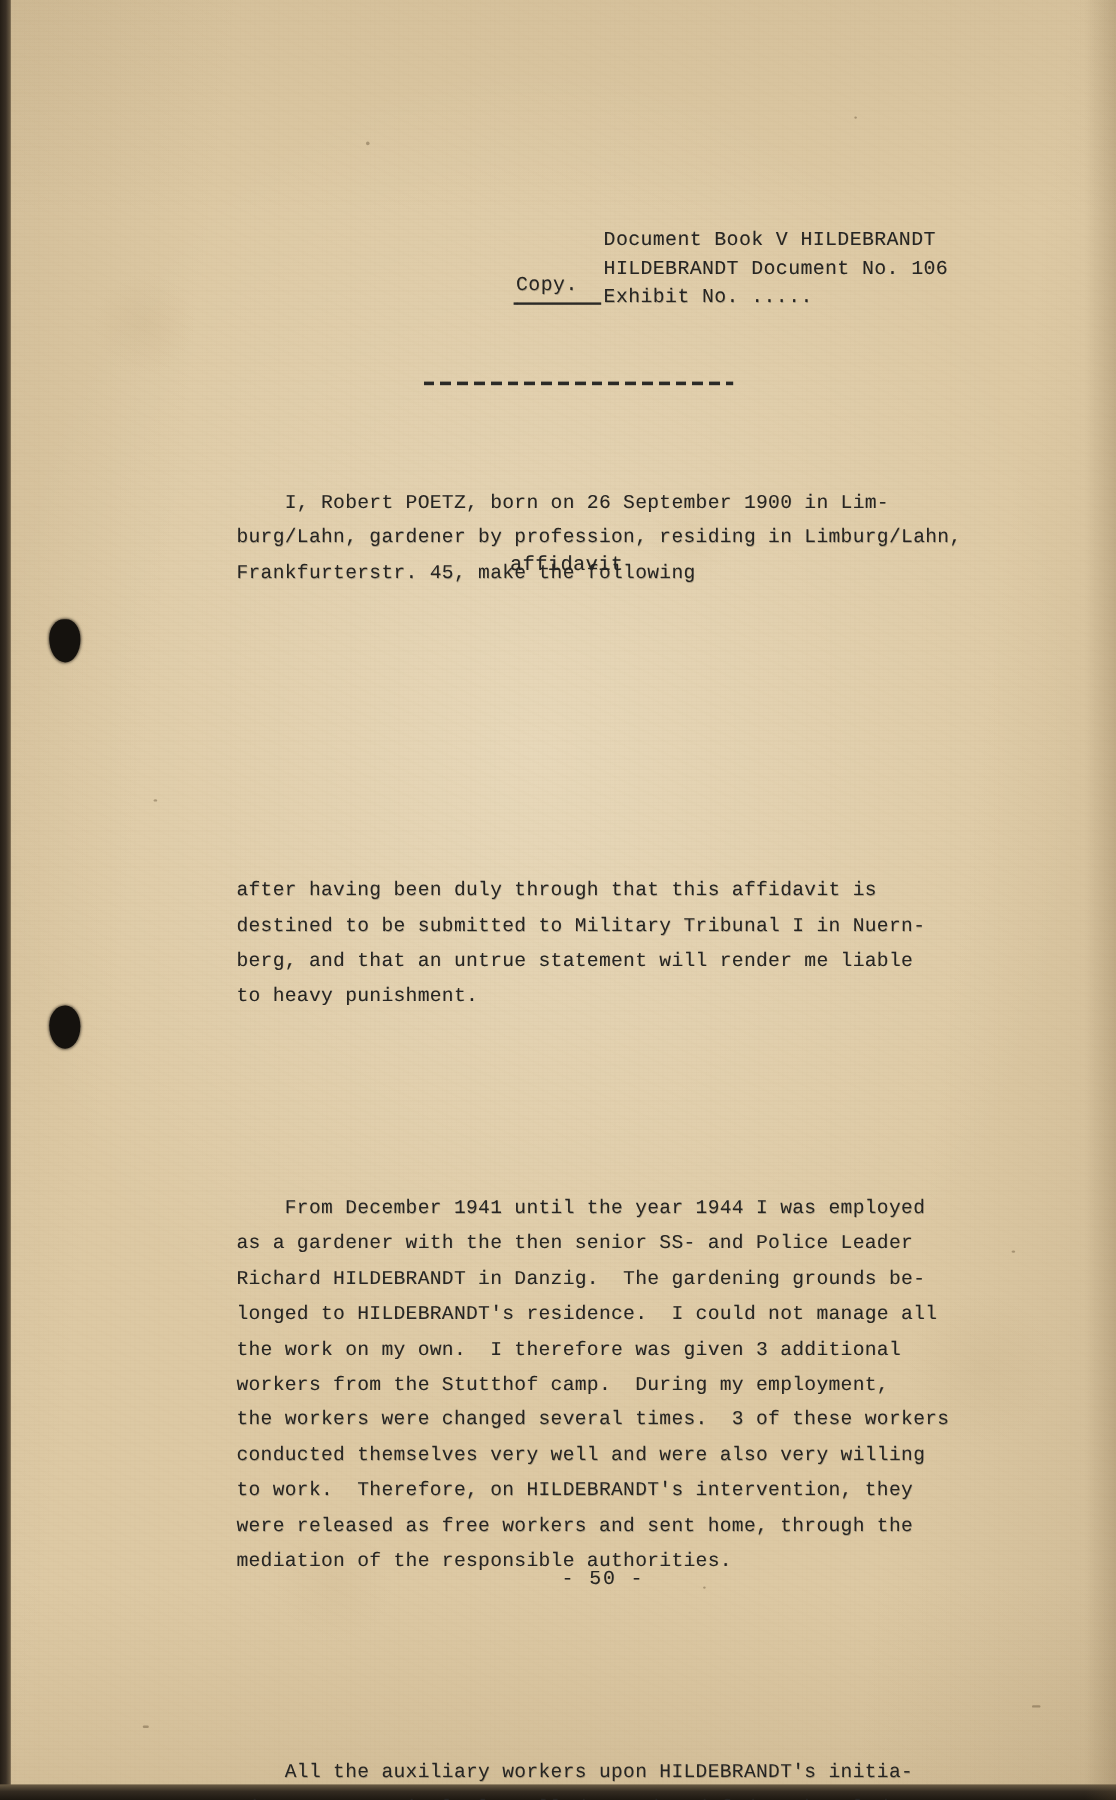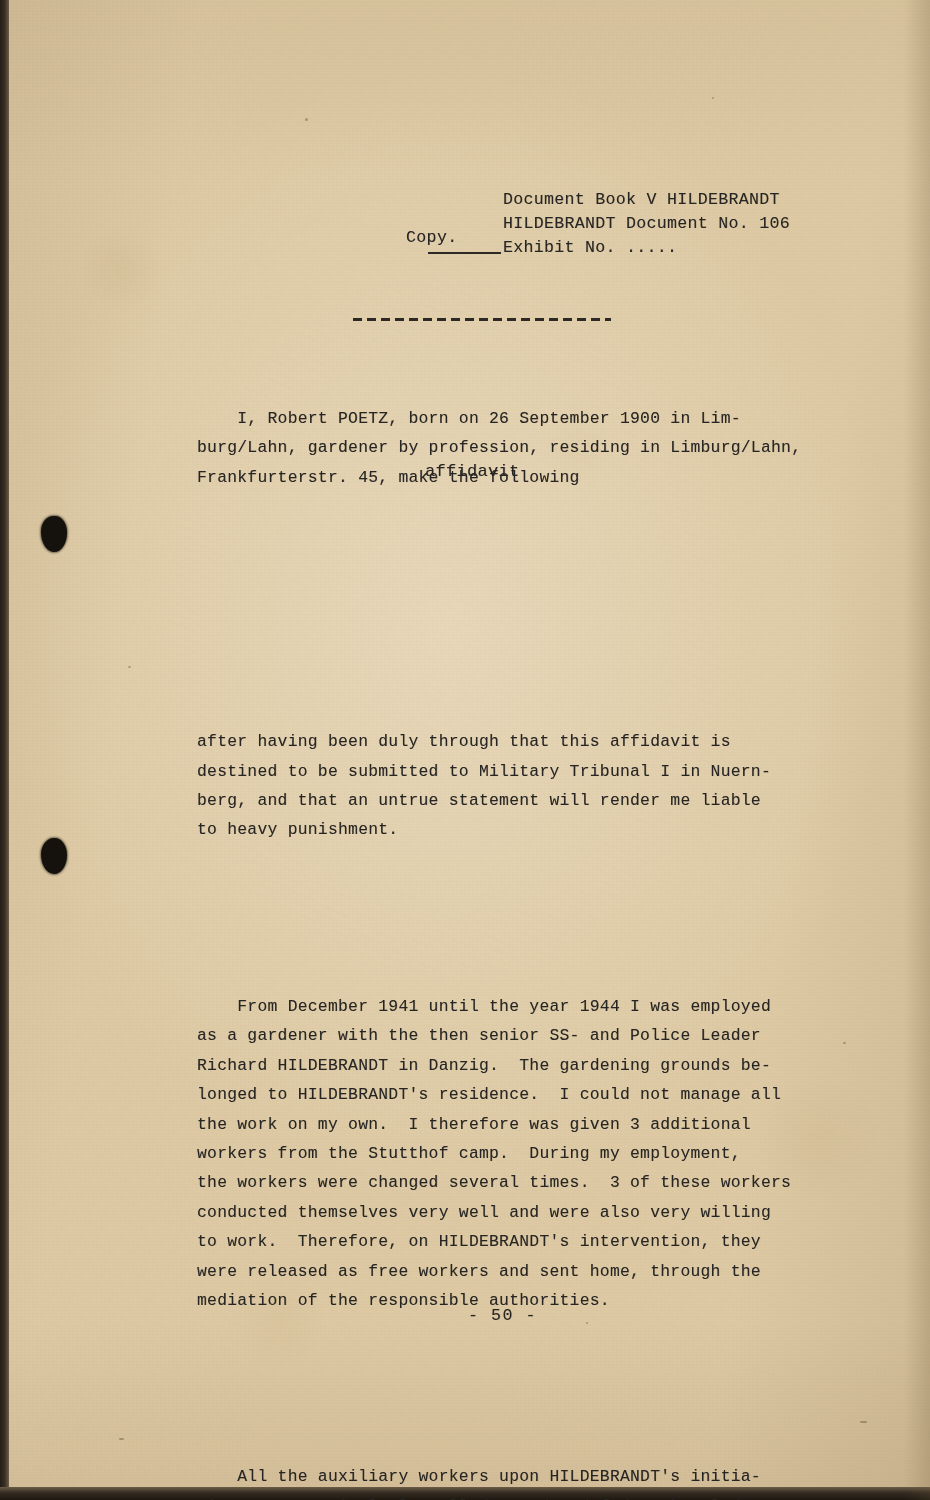--- a/index.html
+++ b/index.html
@@ -85,21 +85,21 @@
   .header-block {
     left: 503px;
     top: 144px;
     font-size: 16.5px;
     line-height: 24px;
     letter-spacing: 0.35px;
     margin-top: 44px;
   }
 
   .copy-line {
-    left: 406px;
+    left: 430px;
     top: 228px;
     font-size: 16.5px;
     letter-spacing: 0.4px;
   }
   .copy-rule {
     position: absolute;
     left: 428px; top: 252px;
     width: 73px; height: 2px;
     background: #2b2a27;
   }

